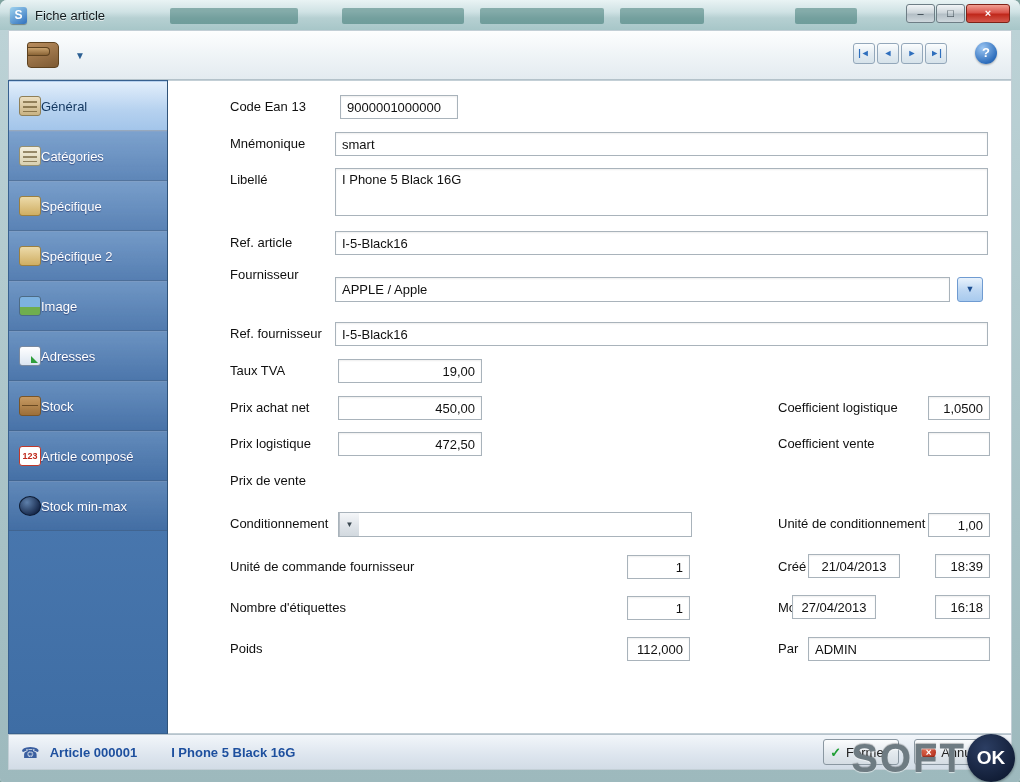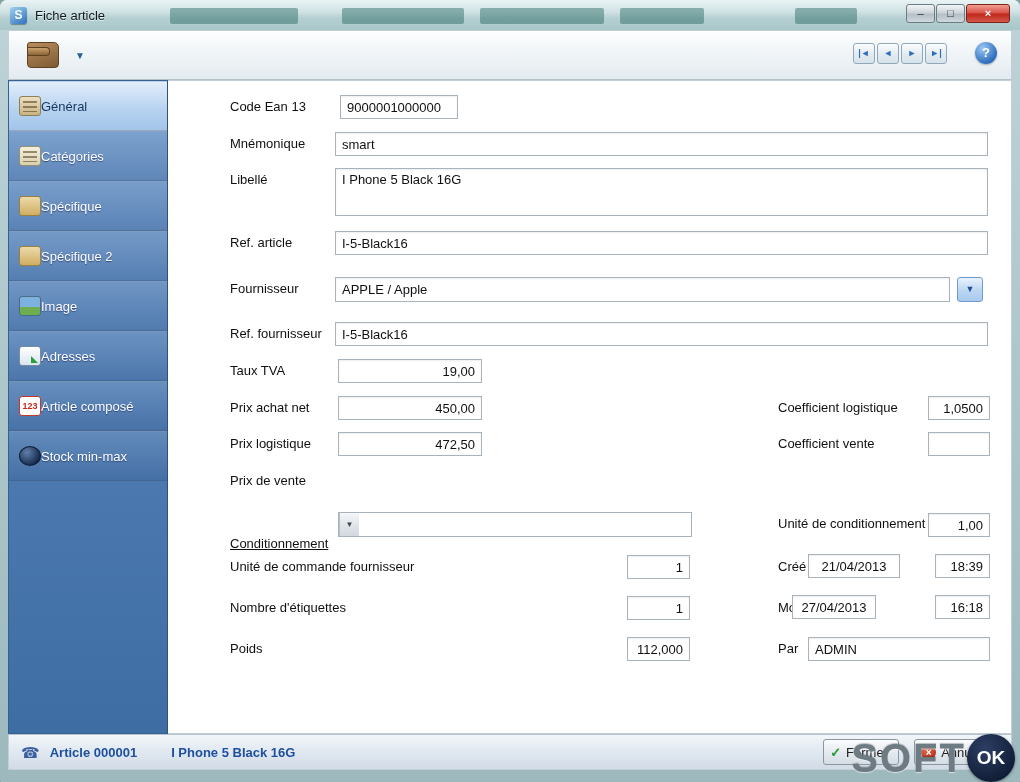--- a/index.html
+++ b/index.html
@@ -159,20 +159,24 @@
         </div>
         <div class="side-item">
           <div class="ic ic-image"></div>
           <div class="lab">Image</div>
         </div>
         <div class="side-item">
           <div class="ic ic-adresses"></div>
           <div class="lab">Adresses</div>
         </div>
         <div class="side-item">
+          <div class="ic ic-stock"></div>
+          <div class="lab">Stock</div>
+        </div>
+        <div class="side-item">
           <div class="ic ic-compose">123</div>
           <div class="lab">Article composé</div>
         </div>
         <div class="side-item">
           <div class="ic ic-minmax"></div>
           <div class="lab">Stock min-max</div>
         </div>
       </div>
 
       <div class="main">
@@ -182,21 +186,21 @@
 
         <div class="lbl" style="left:14px;top:55px;">Mnémonique</div>
         <input class="fld" style="left: 167px; top: 51px; width: 653px;" value="smart">
 
         <div class="lbl" style="left:14px;top:91px;">Libellé</div>
         <textarea class="fld" style="left: 167px; top: 87px; width: 653px; height: 48px;">I Phone 5 Black 16G</textarea>
 
         <div class="lbl" style="left:14px;top:154px;">Ref. article</div>
         <input class="fld" style="left: 167px; top: 150px; width: 653px;" value="I-5-Black16">
 
-        <div class="lbl" style="left:14px;top:200px;">Fournisseur</div>
+        <div class="lbl" style="left:14px;top:186px;">Fournisseur</div>
         <input class="fld" style="left: 167px; top: 196px; width: 615px; height: 25px;" value="APPLE / Apple">
         <div class="drop-btn" style="left:789px;top:196px;">▼</div>
 
         <div class="lbl" style="left:14px;top:245px;">Ref. fournisseur</div>
         <input class="fld" style="left: 167px; top: 241px; width: 653px;" value="I-5-Black16">
 
         <div class="lbl" style="left:14px;top:282px;">Taux TVA</div>
         <input class="fld num" style="left: 170px; top: 278px; width: 144px;" value="19,00">
 
         <div class="lbl" style="left:14px;top:319px;">Prix achat net</div>
@@ -204,21 +208,21 @@
         <div class="lbl" style="left:562px;top:319px;">Coefficient logistique</div>
         <input class="fld num" style="left: 760px; top: 315px; width: 62px;" value="1,0500">
 
         <div class="lbl" style="left:14px;top:355px;">Prix logistique</div>
         <input class="fld num" style="left: 170px; top: 351px; width: 144px;" value="472,50">
         <div class="lbl" style="left:562px;top:355px;">Coefficient vente</div>
         <input class="fld num" style="left: 760px; top: 351px; width: 62px;" value="">
 
         <div class="lbl" style="left:14px;top:392px;">Prix de vente</div>
 
-        <div class="lbl" style="left:14px;top:455px;text-decoration:underline;">Conditionnement</div>
+        <div class="lbl" style="left:14px;top:435px;">Conditionnement</div>
         <div class="combo" style="left:170px;top:431px;width:354px;">
           <div class="arrow">▼</div>
         </div>
         <div class="lbl" style="left:562px;top:435px;">Unité de conditionnement</div>
         <input class="fld num" style="left: 760px; top: 432px; width: 62px;" value="1,00">
 
         <div class="lbl" style="left:14px;top:478px;">Unité de commande fournisseur</div>
         <input class="fld num" style="left: 459px; top: 474px; width: 63px;" value="1">
         <div class="lbl" style="left:562px;top:478px;">Créé le</div>
         <input class="fld ctr" style="left: 640px; top: 473px; width: 92px;" value="21/04/2013">

